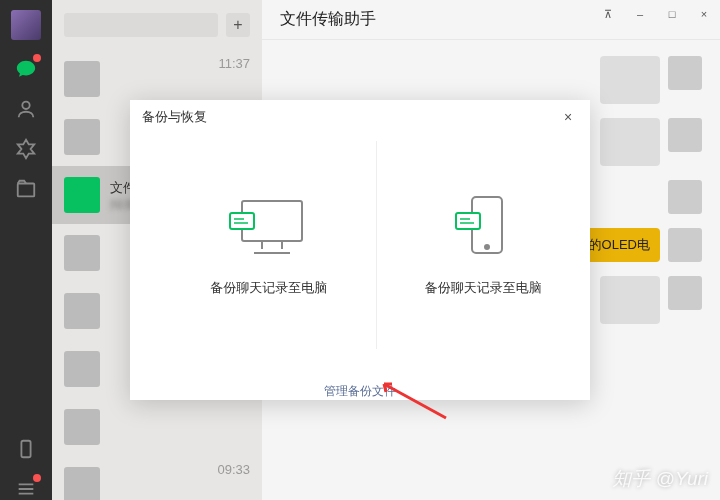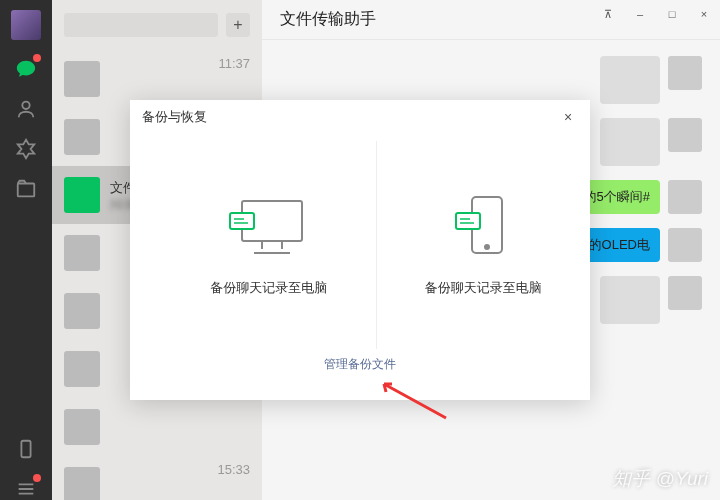--- a/index.html
+++ b/index.html
@@ -34,36 +34,36 @@
     
     .chatarea { flex:1; background:#f5f5f5; display:flex; flex-direction:column; position:relative; }
     .chat-header { height:40px; display:flex; align-items:center; padding:0 18px; font-size:16px; color:#222; border-bottom:1px solid #e7e7e7; }
     .win-controls { position:absolute; top:0; right:0; display:flex; gap:0; }
     .win-btn { width:32px; height:28px; display:flex; align-items:center; justify-content:center; font-size:11px; color:#555; cursor:pointer; }
     .messages { flex:1; padding:16px 18px; overflow:hidden; }
     .msg-row { display:flex; justify-content:flex-end; align-items:flex-start; gap:8px; margin-bottom:14px; }
     .msg-bubble { max-width:200px; min-height:34px; border-radius:4px; display:flex; align-items:center; padding:6px 10px; font-size:13px; }
     .msg-bubble.img { width:60px; height:48px; background:#ddd; padding:0; }
     .msg-bubble.green { background:#95ec69; color:#222; }
-    .msg-bubble.white { background:#0ea5e9; color:#222; }
+    .msg-bubble.white { background:#eab308; color:#222; }
     .msg-avatar { width:34px; height:34px; border-radius:3px; background:#ccc; }
     .chat-input { height:110px; border-top:1px solid #e7e7e7; position:relative; }
     .send-btn { position:absolute; right:14px; bottom:10px; font-size:13px; color:#07c160; cursor:pointer; background:none; border:none; }
 
     
     .modal-backdrop { position:absolute; inset:0; display:flex; align-items:center; justify-content:center; }
     .modal { width:460px; height:300px; background:#fff; box-shadow:0 4px 24px rgba(0,0,0,.18); display:flex; flex-direction:column; position:relative;gap:7px; }
     .modal-head { height:34px; display:flex; align-items:center; justify-content:space-between; padding:0 12px; font-size:13px; color:#333; }
     .modal-close { width:20px; height:20px; display:flex; align-items:center; justify-content:center; cursor:pointer; color:#555; font-size:14px; }
     .modal-body { flex:1; display:flex;margin-left:32px; }
     .opt { flex:1; display:flex; flex-direction:column; align-items:center; justify-content:center; gap:18px; cursor:pointer; }
     .opt:first-child { border-right:1px solid #eee; }
     .opt-icon { width:90px; height:68px; display:flex; align-items:center; justify-content:center; }
     .opt-label { font-size:13px; color:#333; }
-    .modal-footer { height:44px; display:flex; align-items:flex-start; justify-content:center; }
+    .modal-footer { height:44px; display:flex; align-items:flex-end; justify-content:center; }
     .manage-link { font-size:12px; color:#576b95; cursor:pointer; }
 
     
     .arrow { position:absolute; left:378px; top:380px; width:70px; height:40px; pointer-events:none; }
 
     
     .watermark { position:absolute; right:12px; bottom:8px; font-size:19px; color:rgba(255,255,255,.85); font-style:italic; text-shadow:0 0 4px rgba(0,0,0,.3); pointer-events:none; }
   </style>
 </head>
 <body>
@@ -163,21 +163,21 @@
           <div class="chat-body">
             <div class="chat-title">　　　</div>
           </div>
           <div class="chat-time"></div>
         </div>
         <div class="chat-item">
           <div class="chat-avatar"></div>
           <div class="chat-body">
             <div class="chat-title">　　　</div>
           </div>
-          <div class="chat-time">15:33</div>
+          <div class="chat-time">09:33</div>
         </div>
       </div>
   </div>
 
   <div class="chatarea">
     <div class="win-controls">
       <div class="win-btn">⊼</div>
       <div class="win-btn">–</div>
       <div class="win-btn">□</div>
       <div class="win-btn">×</div>
@@ -186,21 +186,20 @@
     <div class="messages" id="messages">
         <div class="msg-row">
           <div class="msg-bubble img"></div>
           <div class="msg-avatar"></div>
         </div>
         <div class="msg-row">
           <div class="msg-bubble img"></div>
           <div class="msg-avatar"></div>
         </div>
         <div class="msg-row">
-          <div class="msg-bubble green">的5个瞬间#</div>
           <div class="msg-avatar"></div>
         </div>
         <div class="msg-row">
           <div class="msg-bubble white">的OLED电</div>
           <div class="msg-avatar"></div>
         </div>
         <div class="msg-row">
           <div class="msg-bubble img"></div>
           <div class="msg-avatar"></div>
         </div>

